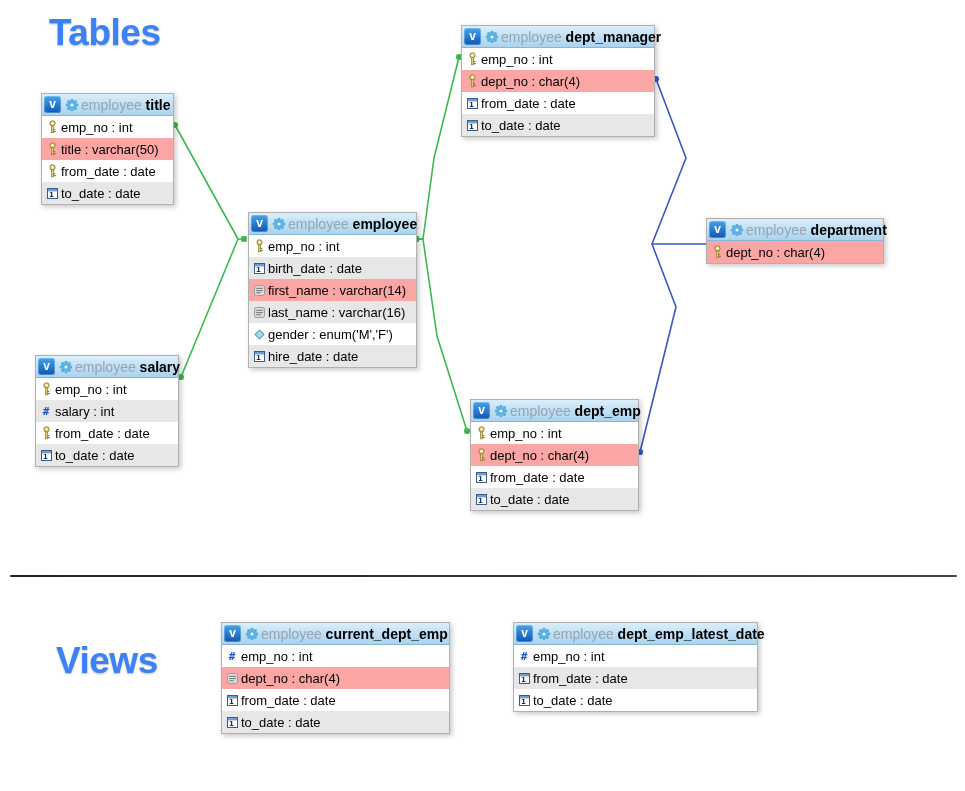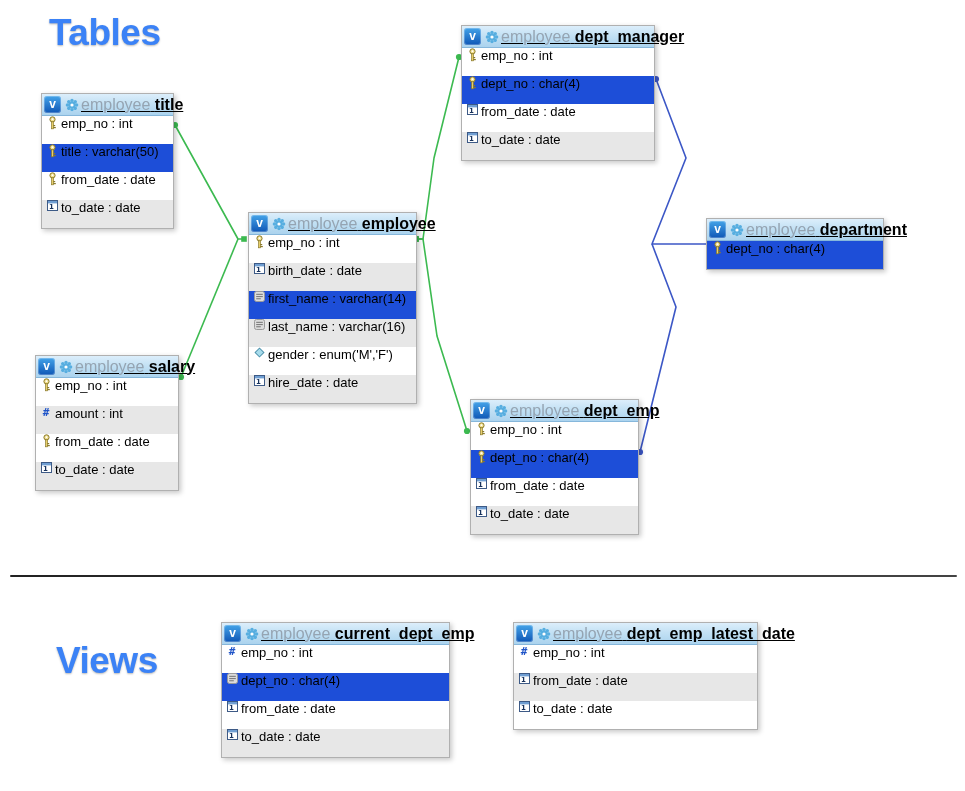--- a/index.html
+++ b/index.html
@@ -27,29 +27,29 @@
     background:linear-gradient(to bottom,#dceefb 0%,#c3e1f4 45%,#abd3ee 100%);
     border-bottom:1px solid #86b7db;
   }
   .v-badge{
     width:17px;height:17px;margin-left:2px;flex:0 0 auto;border-radius:3px;
     background:linear-gradient(to bottom,#44a3e8,#0f57b6);
     color:#fff;font-weight:700;font-size:12px;line-height:17px;text-align:center;
     box-shadow:inset 0 0 0 1px rgba(255,255,255,0.25);
   }
   .gear{flex:0 0 auto;margin-left:4px;width:14px;height:14px;}
-  .hdr-text{flex:1;text-align:center;white-space:nowrap;padding:0 4px 0 2px;font-size:16px;text-decoration:underline;}
+  .hdr-text{flex:1;text-align:center;white-space:nowrap;padding:0 4px 0 2px;font-size:14px;}
   .schema-name{color:#95a4b2;}
   .tbl-name{color:#000;font-weight:700;}
-  .row{height:28px;display:flex;align-items:flex-start;white-space:nowrap;color:#000;}
+  .row{height:22px;display:flex;align-items:center;white-space:nowrap;color:#000;}
   .row .cicon{width:12px;margin:0 3px 0 4px;flex:0 0 auto;display:flex;align-items:center;justify-content:center;}
   .row .ctext{font-size:13px;}
   .bg-white{background:#ffffff;}
   .bg-gray{background:#e7e7e7;}
-  .bg-pink{background:#1d4ed8;}
+  .bg-pink{background:#fca5a5;}
   .bg-pinkgray{background:#e9dcdc;}
   .num-glyph{color:#1f54c8;font-weight:700;font-size:11px;font-family:"DejaVu Sans Mono",monospace;}
 </style>
 </head>
 <body>
 
 <svg id="connections" width="965" height="791" viewBox="0 0 965 791">
     <polyline points="175,125 238,239 246,239" fill="none" stroke="#3cba50" stroke-width="1.6" stroke-linejoin="round"></polyline>
     <circle cx="175" cy="125" r="3.1" fill="#3cba50"></circle>
     <rect x="241.2" y="236.2" width="5.6" height="5.6" fill="#3cba50"></rect>
@@ -241,21 +241,21 @@
           <rect x="6.2" y="9" width="2" height="1.2" fill="#8a7a2c"></rect>
           <rect x="6.2" y="11" width="2.6" height="1.2" fill="#8a7a2c"></rect>
         </svg>
       </span>
       <span class="ctext">emp_no : int</span>
     </div>
     <div class="row bg-gray">
       <span class="cicon">
         <span class="num-glyph">#</span>
       </span>
-      <span class="ctext">amount : int</span>
+      <span class="ctext">salary : int</span>
     </div>
     <div class="row bg-white">
       <span class="cicon">
         <svg width="11" height="14" viewBox="0 0 11 14">
           <circle cx="5.5" cy="3.4" r="2.6" fill="#f2df8e" stroke="#8a7a2c" stroke-width="1"></circle>
           <circle cx="5.5" cy="3.2" r="0.9" fill="#fff"></circle>
           <rect x="4.6" y="5.8" width="1.8" height="7" fill="#e8cf6a" stroke="#8a7a2c" stroke-width="0.7"></rect>
           <rect x="6.2" y="9" width="2" height="1.2" fill="#8a7a2c"></rect>
           <rect x="6.2" y="11" width="2.6" height="1.2" fill="#8a7a2c"></rect>
         </svg>

